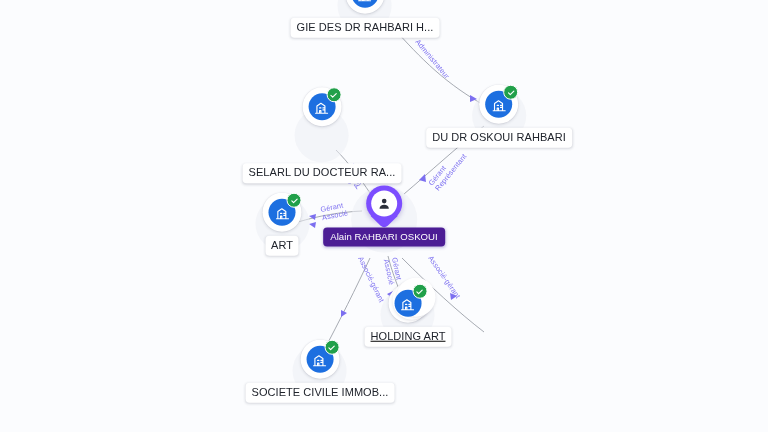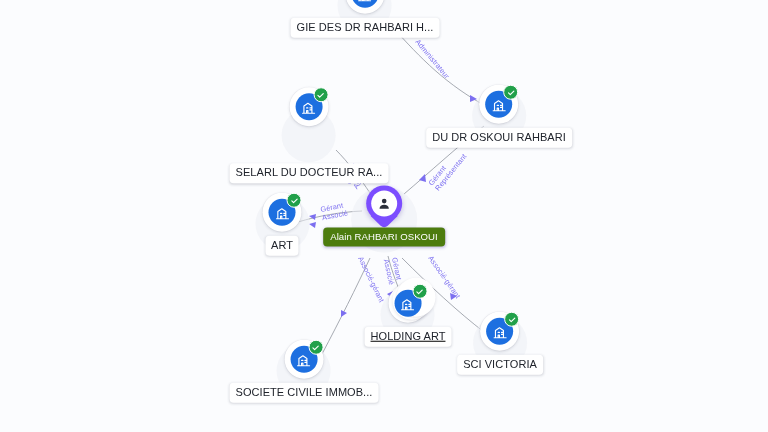--- a/index.html
+++ b/index.html
@@ -186,21 +186,21 @@
     display: flex;
     align-items: center;
     justify-content: center;
     z-index: 2;
   }
   .person-pin .pin-inner svg { display: block; }
 
   .person-label {
     position: relative;
     margin-top: -3px;
-    background: #4d7c0f;
+    background: #4c1d95;
     color: #ffffff;
     font-size: 9.6px;
     line-height: 1;
     padding: 4.5px 7px 5px;
     border-radius: 4px;
     box-shadow: 0 1px 3px rgba(70,50,160,.3);
     white-space: nowrap;
     z-index: 4;
     letter-spacing: .05px;
   }
@@ -299,21 +299,21 @@
       </div>
       <span class="verify-badge">
         <svg width="8" height="8" viewBox="0 0 24 24" fill="none">
           <path d="M4 12.5l5.2 5.2L20 7" stroke="#ffffff" stroke-width="3.4" stroke-linecap="round" stroke-linejoin="round"></path>
         </svg>
       </span>
     </div>
     <div class="node-label">DU DR OSKOUI RAHBARI</div>
   </div>
 
-  <div class="node" style="left:309px; top:135px;gap:33px;">
+  <div class="node" style="left:322px; top:135px;gap:33px;">
     <div class="node-halo"></div>
     <div class="company-disc">
       <div class="company-icon">
         <svg width="16" height="16" viewBox="0 0 24 24" fill="none">
           <path d="M3 21h18M5 21V10l6-4 6 4v11M9 21v-4h2v4M14 13h2M14 16h2M9 13h2" stroke="#ffffff" stroke-width="1.7" stroke-linecap="round" stroke-linejoin="round"></path>
         </svg>
       </div>
       <span class="verify-badge">
         <svg width="8" height="8" viewBox="0 0 24 24" fill="none">
           <path d="M4 12.5l5.2 5.2L20 7" stroke="#ffffff" stroke-width="3.4" stroke-linecap="round" stroke-linejoin="round"></path>
@@ -350,38 +350,22 @@
       </div>
       <span class="verify-badge">
         <svg width="8" height="8" viewBox="0 0 24 24" fill="none">
           <path d="M4 12.5l5.2 5.2L20 7" stroke="#ffffff" stroke-width="3.4" stroke-linecap="round" stroke-linejoin="round"></path>
         </svg>
       </span>
     </div>
     <div class="node-label">HOLDING ART</div>
   </div>
 
-  <div class="node" style="left:500px; top:343px;">
-    <div class="node-halo"></div>
-    <div class="company-disc">
-      <div class="company-icon">
-        <svg width="16" height="16" viewBox="0 0 24 24" fill="none">
-          <path d="M3 21h18M5 21V10l6-4 6 4v11M9 21v-4h2v4M14 13h2M14 16h2M9 13h2" stroke="#ffffff" stroke-width="1.7" stroke-linecap="round" stroke-linejoin="round"></path>
-        </svg>
-      </div>
-      <span class="verify-badge">
-        <svg width="8" height="8" viewBox="0 0 24 24" fill="none">
-          <path d="M4 12.5l5.2 5.2L20 7" stroke="#ffffff" stroke-width="3.4" stroke-linecap="round" stroke-linejoin="round"></path>
-        </svg>
-      </span>
-    </div>
-    <div class="node-label">SCI VICTORIA</div>
-  </div>
-
-  <div class="node" style="left:304px; top:371px;align-items:center;">
+
+  <div class="node" style="left:320px; top:371px;align-items:center;">
     <div class="node-halo"></div>
     <div class="company-disc">
       <div class="company-icon">
         <svg width="16" height="16" viewBox="0 0 24 24" fill="none">
           <path d="M3 21h18M5 21V10l6-4 6 4v11M9 21v-4h2v4M14 13h2M14 16h2M9 13h2" stroke="#ffffff" stroke-width="1.7" stroke-linecap="round" stroke-linejoin="round"></path>
         </svg>
       </div>
       <span class="verify-badge">
         <svg width="8" height="8" viewBox="0 0 24 24" fill="none">
           <path d="M4 12.5l5.2 5.2L20 7" stroke="#ffffff" stroke-width="3.4" stroke-linecap="round" stroke-linejoin="round"></path>

